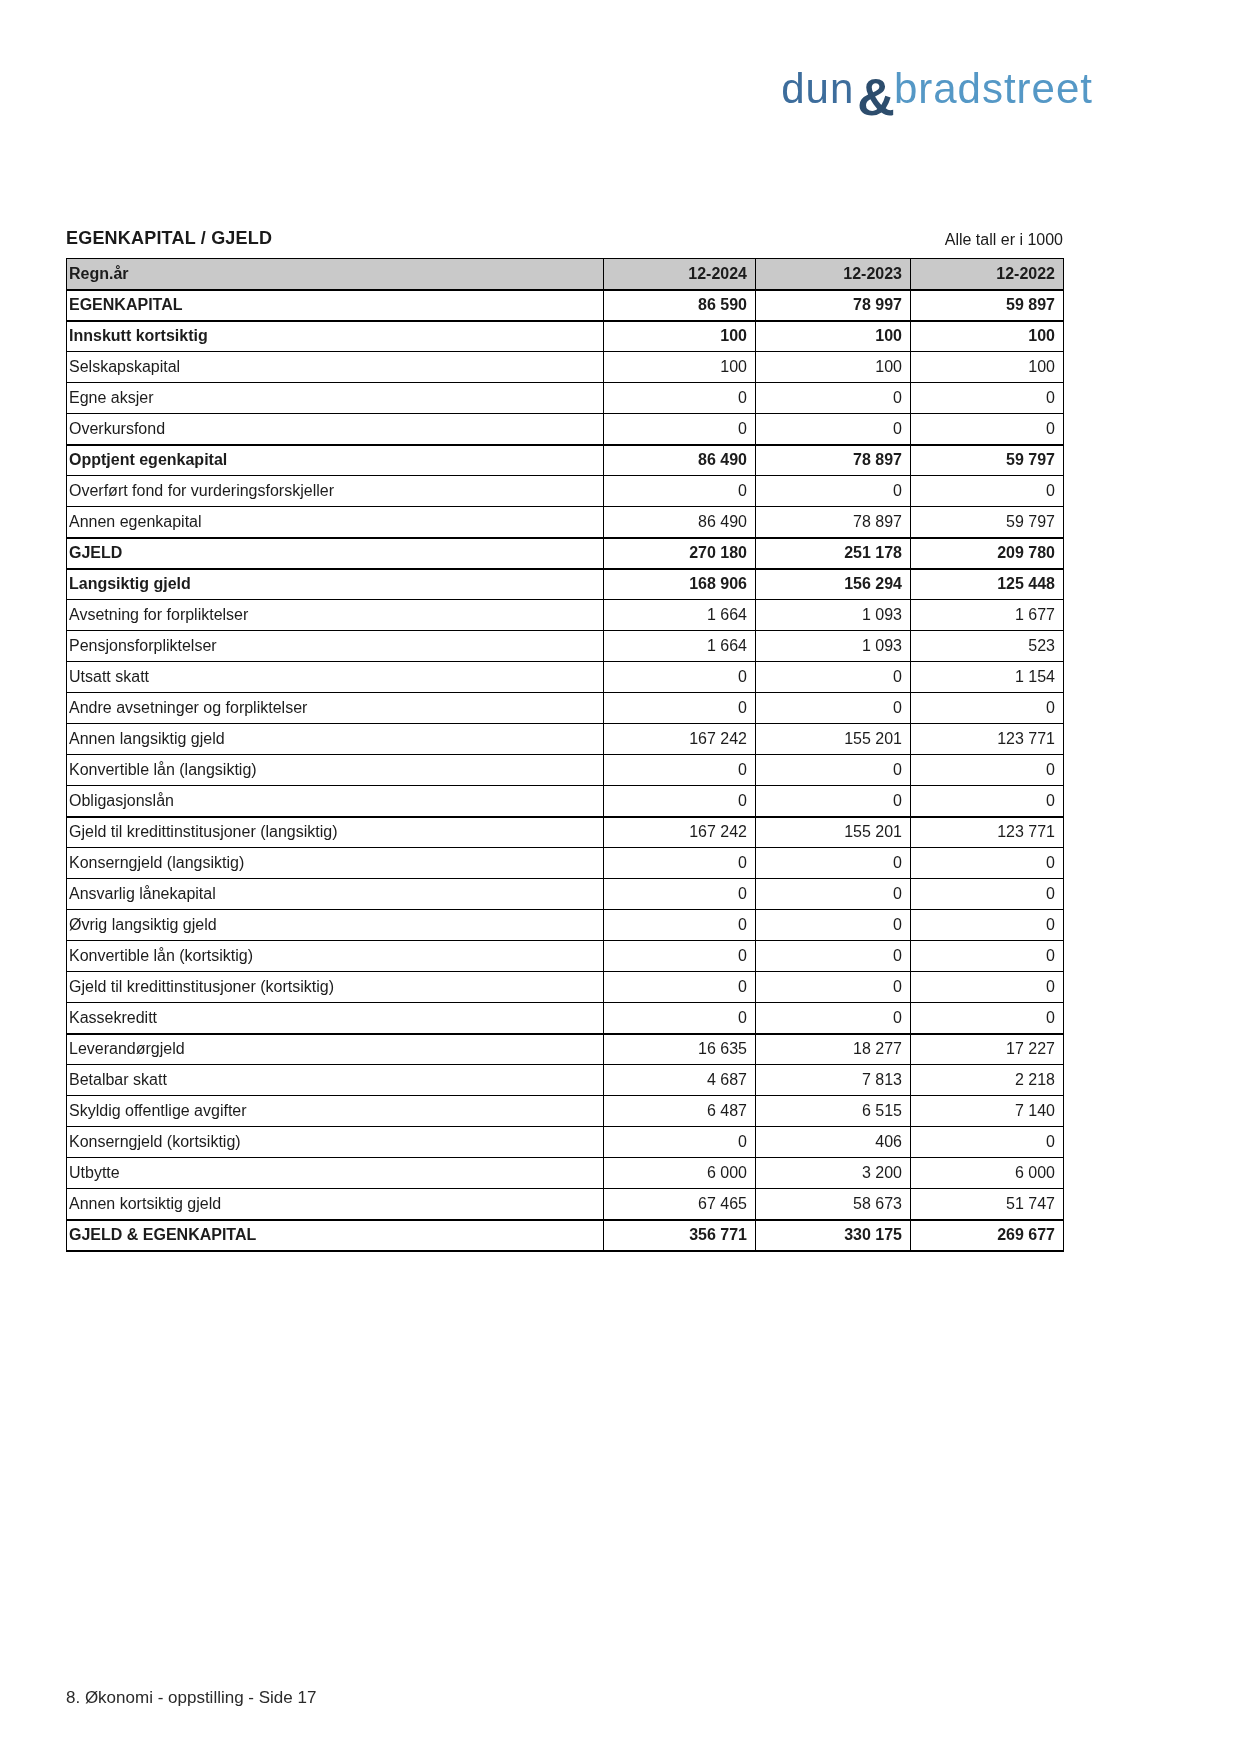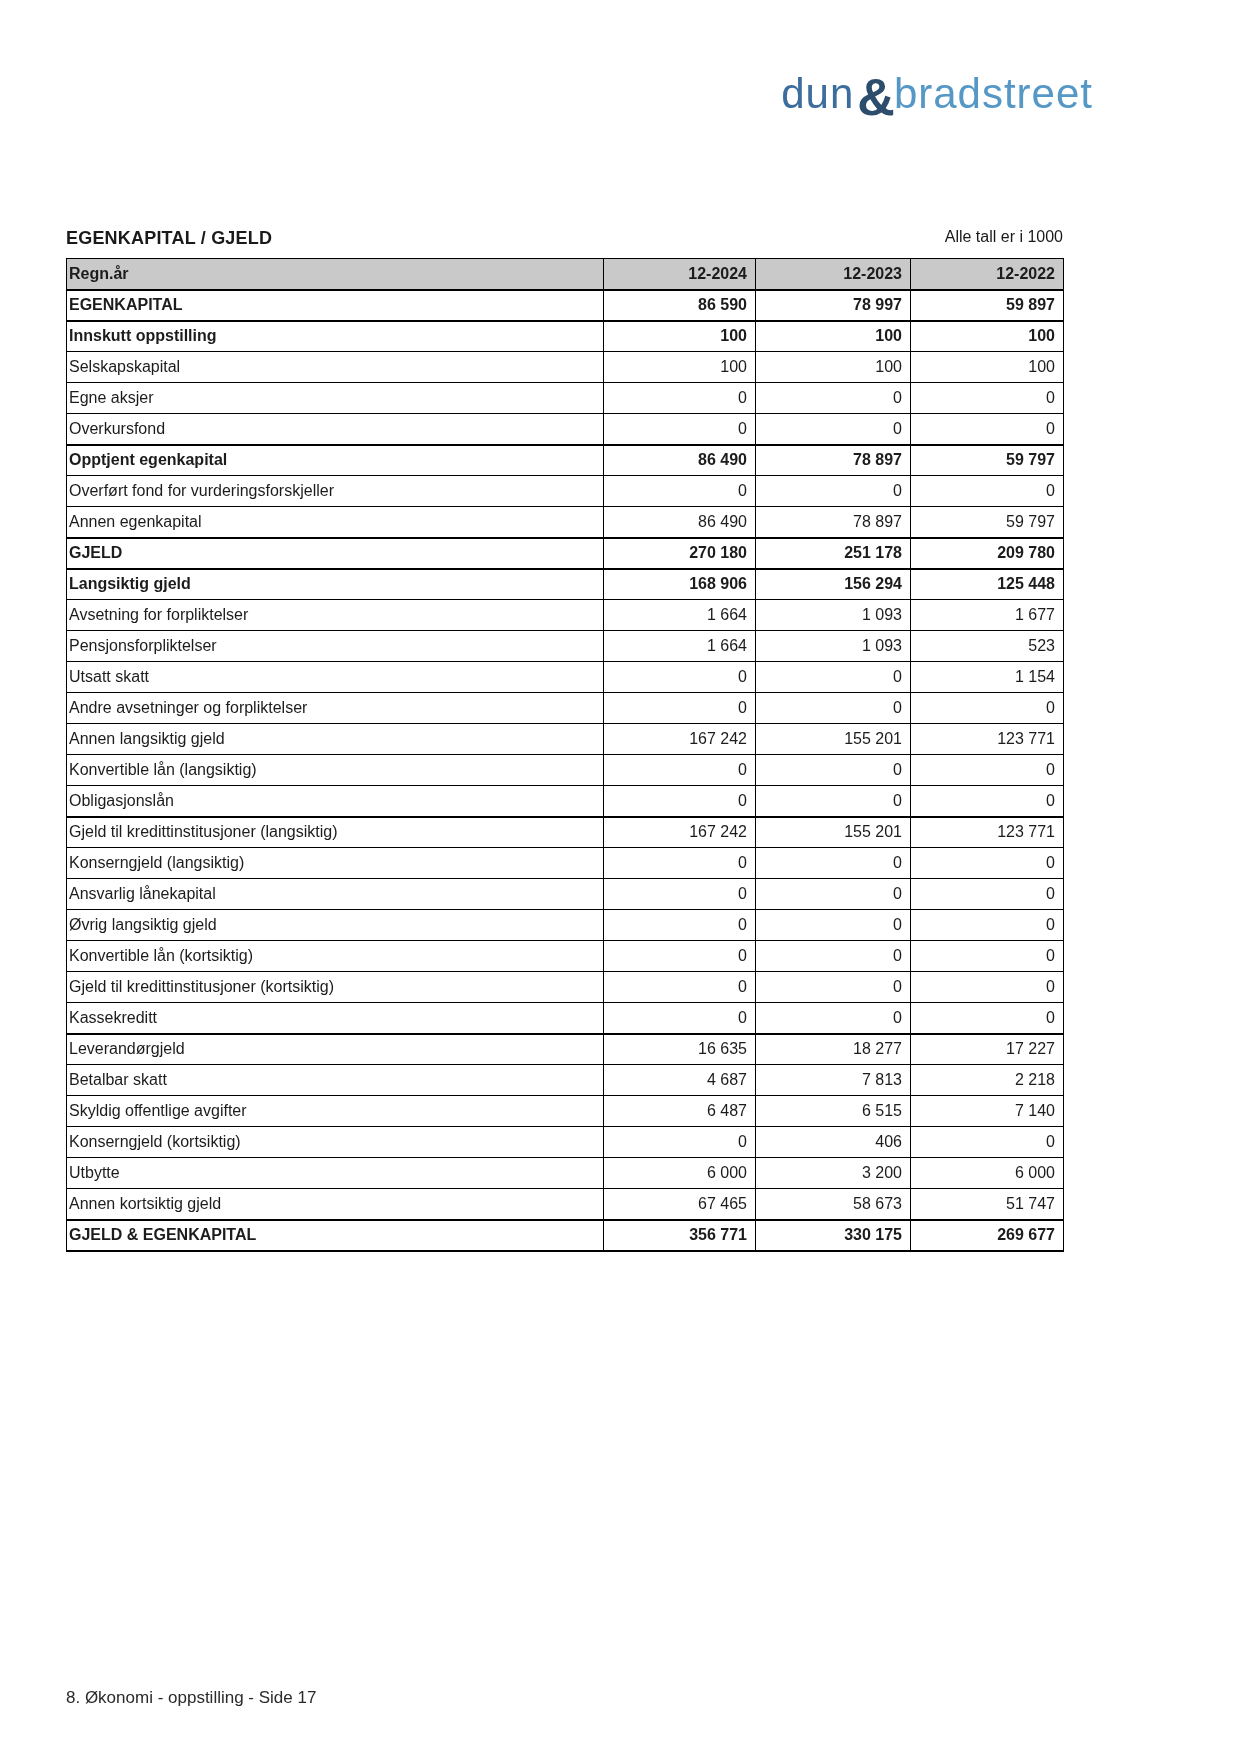--- a/index.html
+++ b/index.html
@@ -13,21 +13,21 @@
     color: #1c1c1c;
     overflow: hidden;
     margin: 0 auto;
   }
   
   .logo {
     position: absolute;
     top: 68px;
     right: 148px;
     display: flex;
-    align-items: center;
+    align-items: flex-start;
     white-space: nowrap;
     line-height: 1;
     user-select: none;
   }
   .logo-dun {
     font-size: 42px;
     color: #3d6d9c;
     letter-spacing: 1px;
   }
   .logo-amp {
@@ -46,21 +46,21 @@
   
   .content {
     position: absolute;
     left: 66px;
     top: 228px;
     width: 997px;
   }
   .title-row {
     display: flex;
     justify-content: space-between;
-    align-items: flex-start;
+    align-items: flex-end;
     margin-bottom: 9px;
   }
   .page-title {
     font-size: 18px;
     font-weight: 700;
     color: #1a1a1a;
     letter-spacing: 0.2px;
   }
   .units-note {
     font-size: 16px;
@@ -138,21 +138,21 @@
           </tr>
       </thead>
       <tbody>
           <tr class="bold thick">
             <td class="label">EGENKAPITAL</td>
             <td class="num">86 590</td>
             <td class="num">78 997</td>
             <td class="num">59 897</td>
           </tr>
           <tr class="bold thick">
-            <td class="label">Innskutt oppstilling</td>
+            <td class="label">Innskutt kortsiktig</td>
             <td class="num">100</td>
             <td class="num">100</td>
             <td class="num">100</td>
           </tr>
           <tr>
             <td class="label">Selskapskapital</td>
             <td class="num">100</td>
             <td class="num">100</td>
             <td class="num">100</td>
           </tr>

